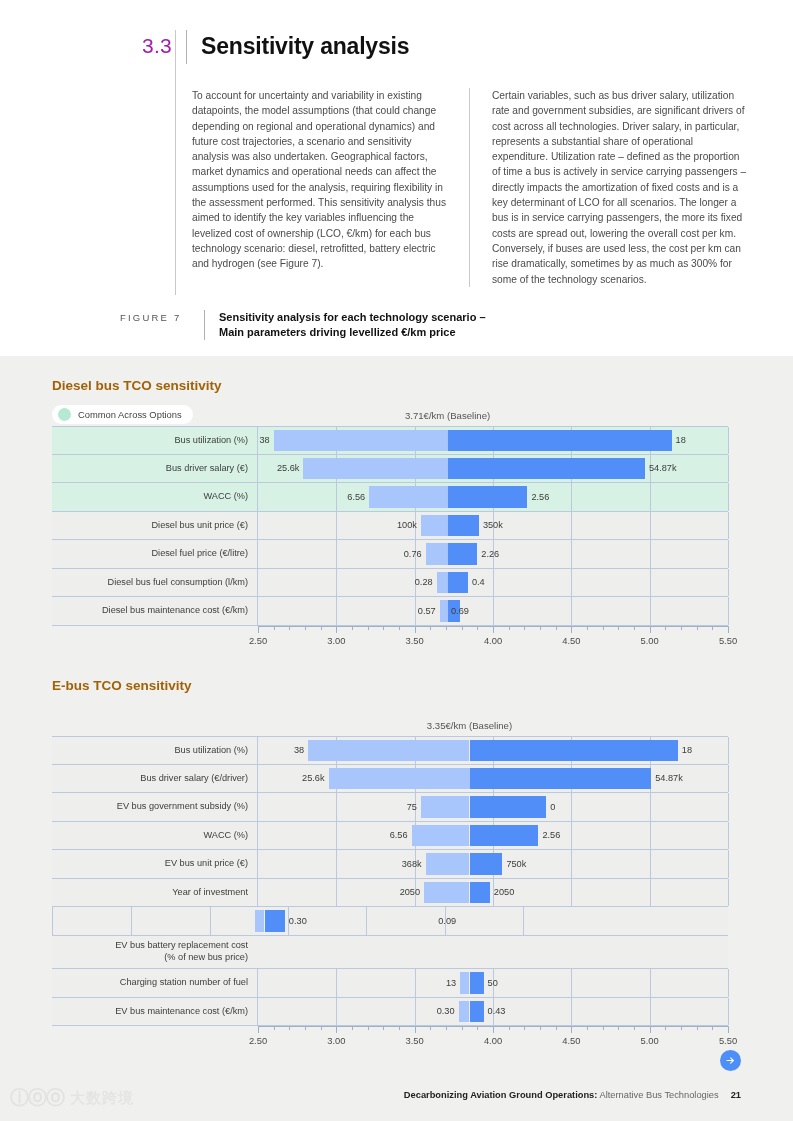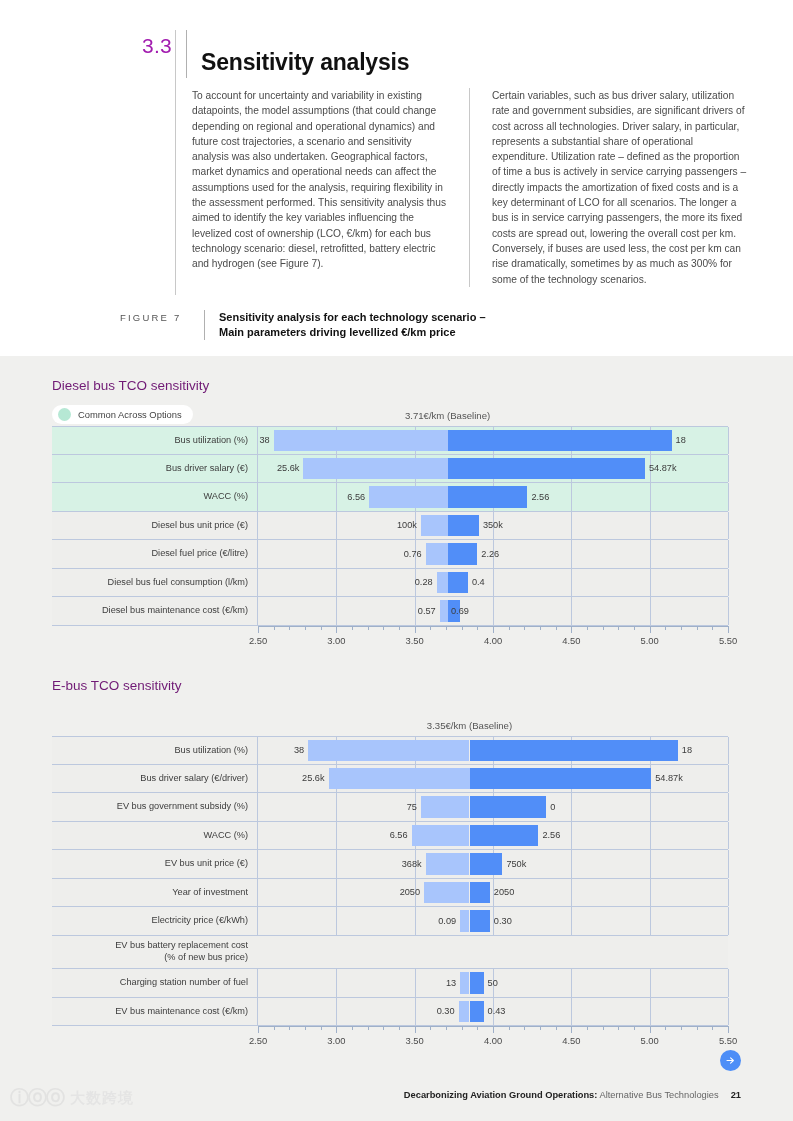--- a/index.html
+++ b/index.html
@@ -10,38 +10,38 @@
     overflow: hidden;
   }
   .page { position: relative; width: 793px; height: 1121px; background:#ffffff; }
 
   
   .top-section { position:absolute; left:0; top:0; width:793px; height:356px; background:#ffffff; }
 
   .sec-head { position:absolute; left:142px; top:30px; display:flex; align-items:flex-start; }
   .sec-num { font-size:21px; color:#a21caf; letter-spacing:0.3px; line-height:32px; }
   .sec-rule { width:1px; background:#b0b0b0; margin:0 14px; align-self:stretch; min-height:34px; }
-  .sec-title { font-size:23px; font-weight:bold; color:#111111; line-height:32px; letter-spacing:-0.2px;margin-top:16px; }
+  .sec-title { font-size:23px; font-weight:bold; color:#111111; line-height:32px; letter-spacing:-0.2px; }
 
   .vbar-long { position:absolute; left:175px; top:30px; width:1px; height:265px; background:#c8c8c8; }
 
   .cols { position:absolute; left:192px; top:88px; width:555px; display:flex; gap:22px; }
   .col { width:262px; font-size:10.2px; line-height:15.3px; color:#4a4a4a; }
   .col p { margin:0; }
   .col-div { width:1px; background:#c8c8c8; }
 
   .figcap { position:absolute; left:120px; top:310px; display:flex; align-items:flex-start; }
   .figcap-label { font-size:9.5px; letter-spacing:2.2px; color:#555555; width:78px; line-height:14px; padding-top:1px; }
   .figcap-rule { width:1px; background:#b0b0b0; align-self:stretch; margin:0 14px 0 6px; min-height:30px; }
   .figcap-text { font-size:11px; font-weight:bold; color:#111111; line-height:14.5px; }
 
   
   .chart-area { position:absolute; left:0; top:356px; width:793px; height:765px; background:#f0f0ee; }
 
-  .chart-title { font-size:13.5px; color:#701a75; font-weight:normal; }
+  .chart-title { font-size:13.5px; color:#a16207; font-weight:bold; }
 
   .legend-pill {
     display:inline-flex; align-items:center; gap:7px;
     background:#ffffff; border-radius:11px; padding:3px 11px 3px 6px;
   }
   .legend-dot { width:13px; height:13px; border-radius:50%; background:#b6e8d4; }
   .legend-label { font-size:9.4px; color:#444444; }
 
   .baseline-note { position:absolute; font-size:9.6px; color:#555555; white-space:nowrap; }
 
@@ -370,21 +370,20 @@
             <div class="vgrid" style="left: 313.333px;"></div>
             <div class="vgrid" style="left: 391.667px;"></div>
             <div class="vgrid" style="left: 470px;"></div>
             <div class="bar low" style="left: 166.067px; width: 45.4333px;"></div>
             <div class="bar high" style="left: 211.5px; width: 20.3667px;"></div>
             <div class="bval left" style="right: 307.933px;">2050</div>
             <div class="bval right" style="left: 235.867px;">2050</div>
           </div>
         </div>
         <div class="trow grey" style="height: 28.5px;">
-          <div class="tlabel">Electricity price (€/kWh)</div>
           <div class="tplot">
             <div class="vgrid" style="left: 78.3333px;"></div>
             <div class="vgrid" style="left: 156.667px;"></div>
             <div class="vgrid" style="left: 235px;"></div>
             <div class="vgrid" style="left: 313.333px;"></div>
             <div class="vgrid" style="left: 391.667px;"></div>
             <div class="vgrid" style="left: 470px;"></div>
             <div class="bar low" style="left: 202.1px; width: 9.4px;"></div>
             <div class="bar high" style="left: 211.5px; width: 20.3667px;"></div>
             <div class="bval left" style="right: 271.9px;">0.09</div>

